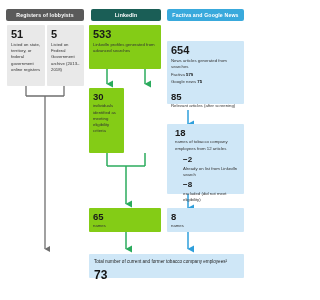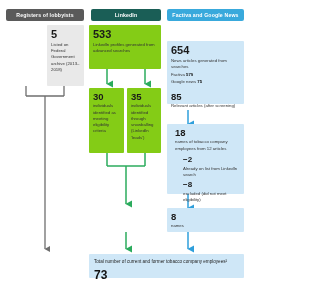--- a/index.html
+++ b/index.html
@@ -142,41 +142,45 @@
       <path d="M188,110 L188,124" marker-end="url(#ahBlue)"></path>
       <path d="M188,194 L188,208" marker-end="url(#ahBlue)"></path>
       <path d="M188,232 L188,249" marker-end="url(#ahBlue)"></path>
     </g>
   </svg>
 
   <div class="col-header hdr-registers">Registers of lobbyists</div>
   <div class="col-header hdr-linkedin">LinkedIn</div>
   <div class="col-header hdr-news">Factiva and Google News</div>
 
+  <div class="box gray" style="left:7px; top:25px; width:38px; height:61px;">
+    <div class="bignum">51</div>
+    <div class="desc">Listed on state, territory, or federal government online registers</div>
+  </div>
 
   <div class="box gray" style="left:47px; top:25px; width:37px; height:61px;">
     <div class="bignum">5</div>
     <div class="desc">Listed on Federal Government archive (2013–2018)</div>
   </div>
 
   <div class="box green" style="left:89px; top:25px; width:72px; height:44px;">
     <div class="bignum">533</div>
     <div class="desc">LinkedIn profiles generated from advanced searches</div>
   </div>
 
   <div class="box green" style="left:89px; top:88px; width:35px; height:65px;">
     <div class="bignum sm">30</div>
     <div class="desc">individuals identified as meeting eligibility criteria</div>
   </div>
 
-  <div class="box green" style="left:127px; top:88px; width:34px; height:65px;">
-    <div class="bignum sm">35</div>
-    <div class="desc">individuals identified through snowballing (LinkedIn 'leads')</div>
-  </div>
-
+
+  <div class="box green" style="left:89px; top:208px; width:72px; height:24px;">
+    <div class="bignum sm">65</div>
+    <div class="desc">names</div>
+  </div>
 
   <div class="box blue" style="left:167px; top:25px; width:77px; height:49px;margin-top:16px;">
     <div class="bignum">654</div>
     <div class="desc lead">News articles generated from searches</div>
     <div class="subline">
       <span>Factiva</span>
       <b>579</b>
     </div>
     <div class="subline">
       <span>Google news</span>

